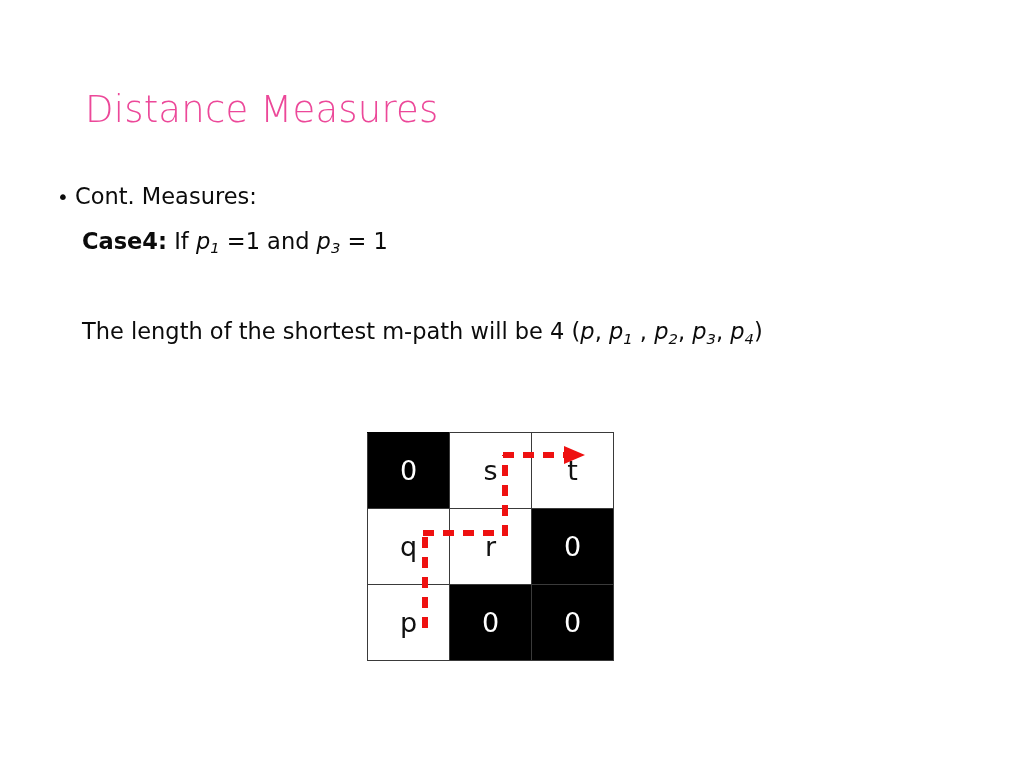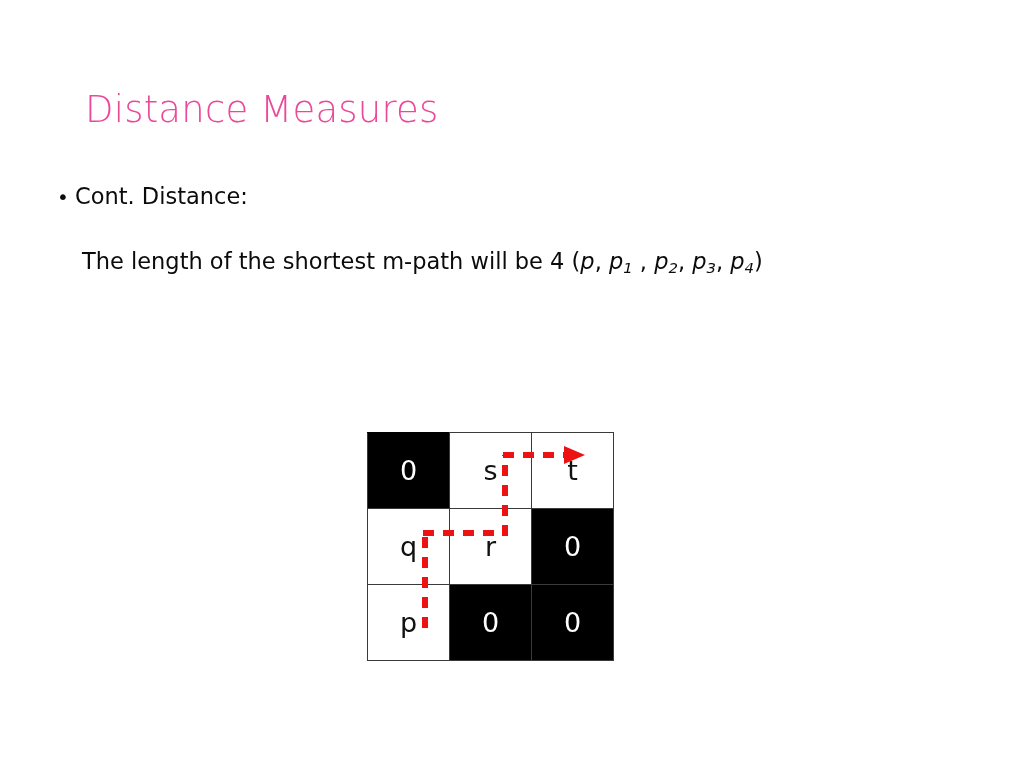--- a/index.html
+++ b/index.html
@@ -52,21 +52,21 @@
     font-size: 20px;
     line-height: 1;
     vertical-align: baseline;
   }
   .line-indent {
     display: block;
     padding-left: 25px;
     white-space: nowrap;
   }
   .line-case   { margin-top: 22px; }
-  .line-length { margin-top: 42px; }
+  .line-length { margin-top: 68px; }
 
   .b { font-weight: bold; }
   .it { font-style: italic; }
   .sub {
     font-style: italic;
     font-size: 0.66em;
     vertical-align: baseline;
     position: relative;
     top: 0.32em;
     letter-spacing: 0;
@@ -124,23 +124,31 @@
   }
 </style>
 </head>
 <body>
 
 <div id="slide-title">Distance Measures</div>
 
 <div id="body-text">
 
   <div class="bullet-line">
-    <span class="bullet-dot">•</span><span>Cont. Distance:</span>
+    <span class="bullet-dot">•</span><span>Cont. Measures:</span>
   </div>
 
+  <div class="line-indent line-case">
+    <span class="b">Case4:</span>
+    <span>If</span>
+    <span class="it">p</span><span class="sub">1</span>
+    <span>=1 and</span>
+    <span class="it">p</span><span class="sub">3</span>
+    <span>= 1</span>
+  </div>
 
   <div class="line-indent line-length">
     <span>The length of the shortest m-path will be 4 (</span><span class="it">p</span><span>,</span>
     <span class="it">p</span><span class="sub">1</span><span> ,</span>
     <span class="it">p</span><span class="sub">2</span><span>,</span>
     <span class="it">p</span><span class="sub">3</span><span>,</span>
     <span class="it">p</span><span class="sub">4</span><span>)</span>
   </div>
 
 </div>

